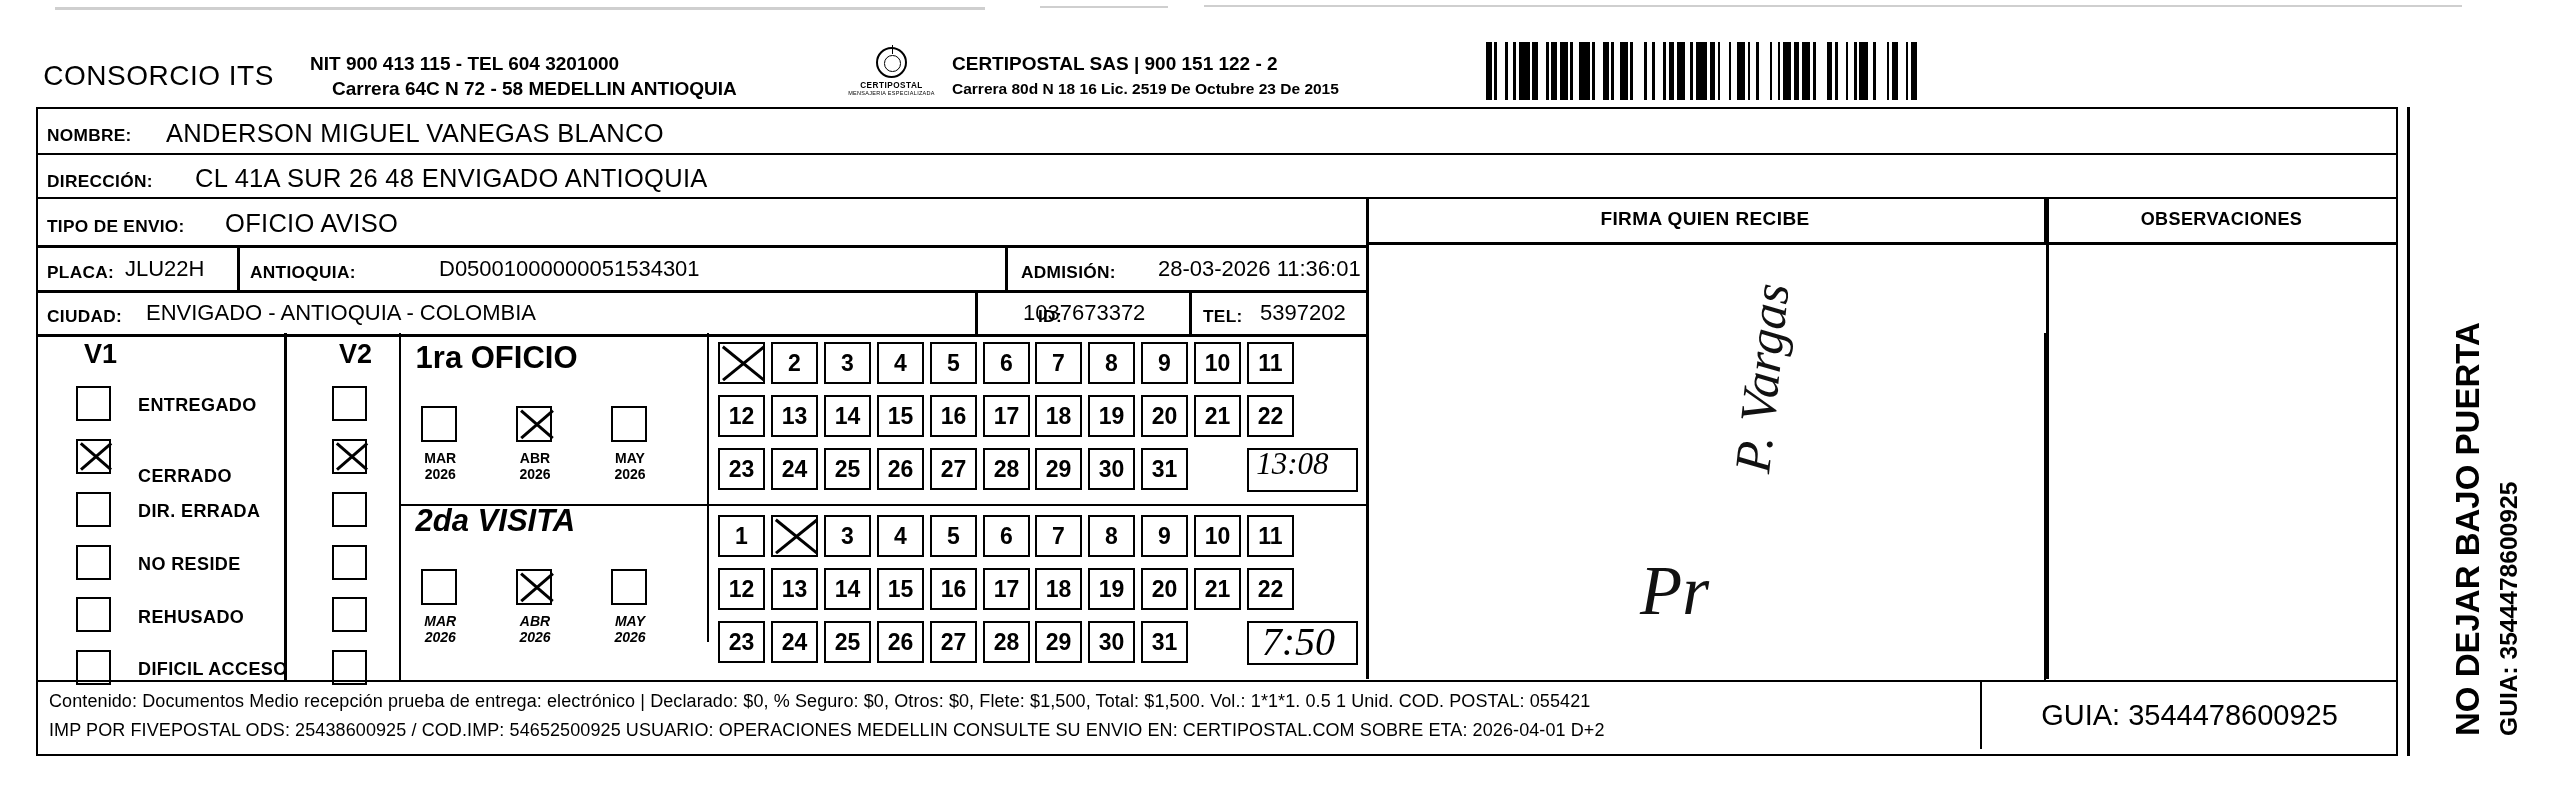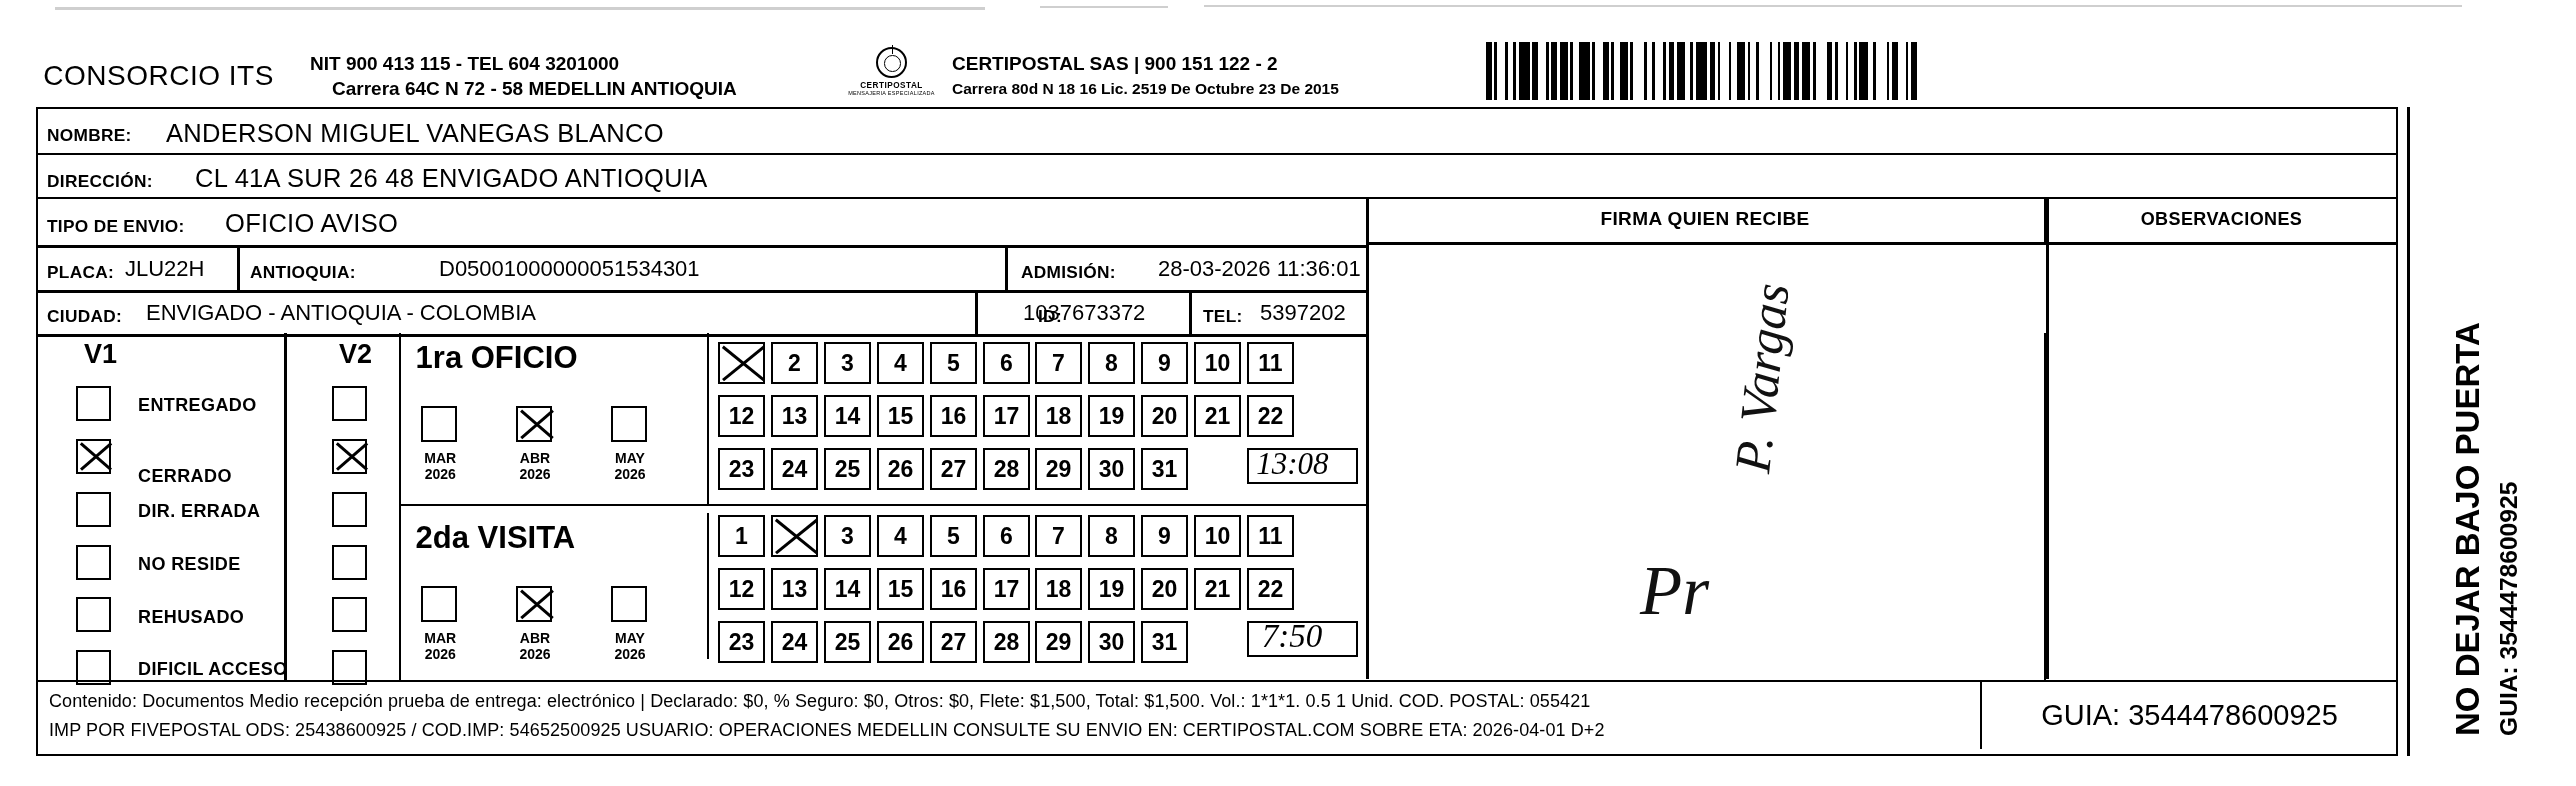--- a/index.html
+++ b/index.html
@@ -124,21 +124,21 @@
     content:""; position:absolute; left:-1.8px; top:13.7px; width:40px; height:2.7px; background:#000;
     transform-origin:center;
   }
   .cbx.mark:before { transform:rotate(41deg); }
   .cbx.mark:after  { transform:rotate(-41deg); }
   .vlabel { position:absolute; font-size:18px; font-weight:bold; letter-spacing:0.4px; }
 
   
   .visit { position:absolute; left:363px; width:308px; border-right:2.7px solid #000; }
   .visit1 { top:0; height:173px; border-bottom:2.7px solid #000; }
-  .visit2 { top:180px; height:146px; }
+  .visit2 { top:163px; height:146px;font-style:italic; }
   .vtitle { position:absolute; left:14.6px; top:7.3px; font-size:31px; font-weight:bold; }
   .mbox { position:absolute; width:36px; height:36px; border:2.7px solid #000; top:73px; }
   .mbox.mark:before, .mbox.mark:after {
     content:""; position:absolute; left:-1.8px; top:14.6px; width:42px; height:2.7px; background:#000;
   }
   .mbox.mark:before { transform:rotate(41deg); }
   .mbox.mark:after  { transform:rotate(-41deg); }
   .mlab { position:absolute; top:117px; font-size:14px; font-weight:bold; text-align:center; width:64px; }
   .mlab span { display:block; }
 
@@ -149,21 +149,21 @@
   .daybox {
     position:absolute; width:47px; height:42px; border:2.7px solid #000;
     font-size:23px; font-weight:bold; text-align:center; line-height:38px;
   }
   .daybox.mark:before, .daybox.mark:after {
     content:""; position:absolute; left:-2.7px; top:18px; width:53px; height:2.7px; background:#000;
   }
   .daybox.mark:before { transform:rotate(39deg); }
   .daybox.mark:after  { transform:rotate(-39deg); }
   .timebox {
-    position:absolute; width:111px; height:36px; border:2.7px solid #000;
+    position:absolute; width:111px; height:44px; border:2.7px solid #000;
   }
   .hand { font-family:"Liberation Serif", serif; font-style:italic; }
 
   
   .firma { position:absolute; left:1328px; top:0; width:680px; height:347px; border-right:2.7px solid #000; }
   .firma-hdr {
     position:absolute; left:0; top:-44px; width:680px; height:44px;
     border-right:2.7px solid #000;
     font-size:19px; font-weight:bold; text-align:center; line-height:42px; letter-spacing:0.4px;
   }
@@ -507,21 +507,21 @@
             <div class="daybox" style="left:62px; top:115px;">24</div>
             <div class="daybox" style="left:115px; top:115px;">25</div>
             <div class="daybox" style="left:168px; top:115px;">26</div>
             <div class="daybox" style="left:221px; top:115px;">27</div>
             <div class="daybox" style="left:274px; top:115px;">28</div>
             <div class="daybox" style="left:326px; top:115px;">29</div>
             <div class="daybox" style="left:379px; top:115px;">30</div>
             <div class="daybox" style="left:432px; top:115px;">31</div>
           </div>
         <div class="timebox" style="left:538px; top:115px;">
-          <span class="hand" style="position:absolute; left:12.8px; top:-5.5px; font-size:33px;">7:50</span>
+          <span class="hand" style="position:absolute; left:12.8px; top:-5.5px; font-size:40px;">7:50</span>
         </div>
       </div>
 
       <div class="firma">
         <div class="sig" style="left:301px; top:16.4px; transform:rotate(-84deg); font-size:51px;">P. Vargas</div>
         <div class="sig" style="left:274px; top:219px; font-size:69px;">Pr</div>
       </div>
 
       <div class="obs"></div>
     </div>

